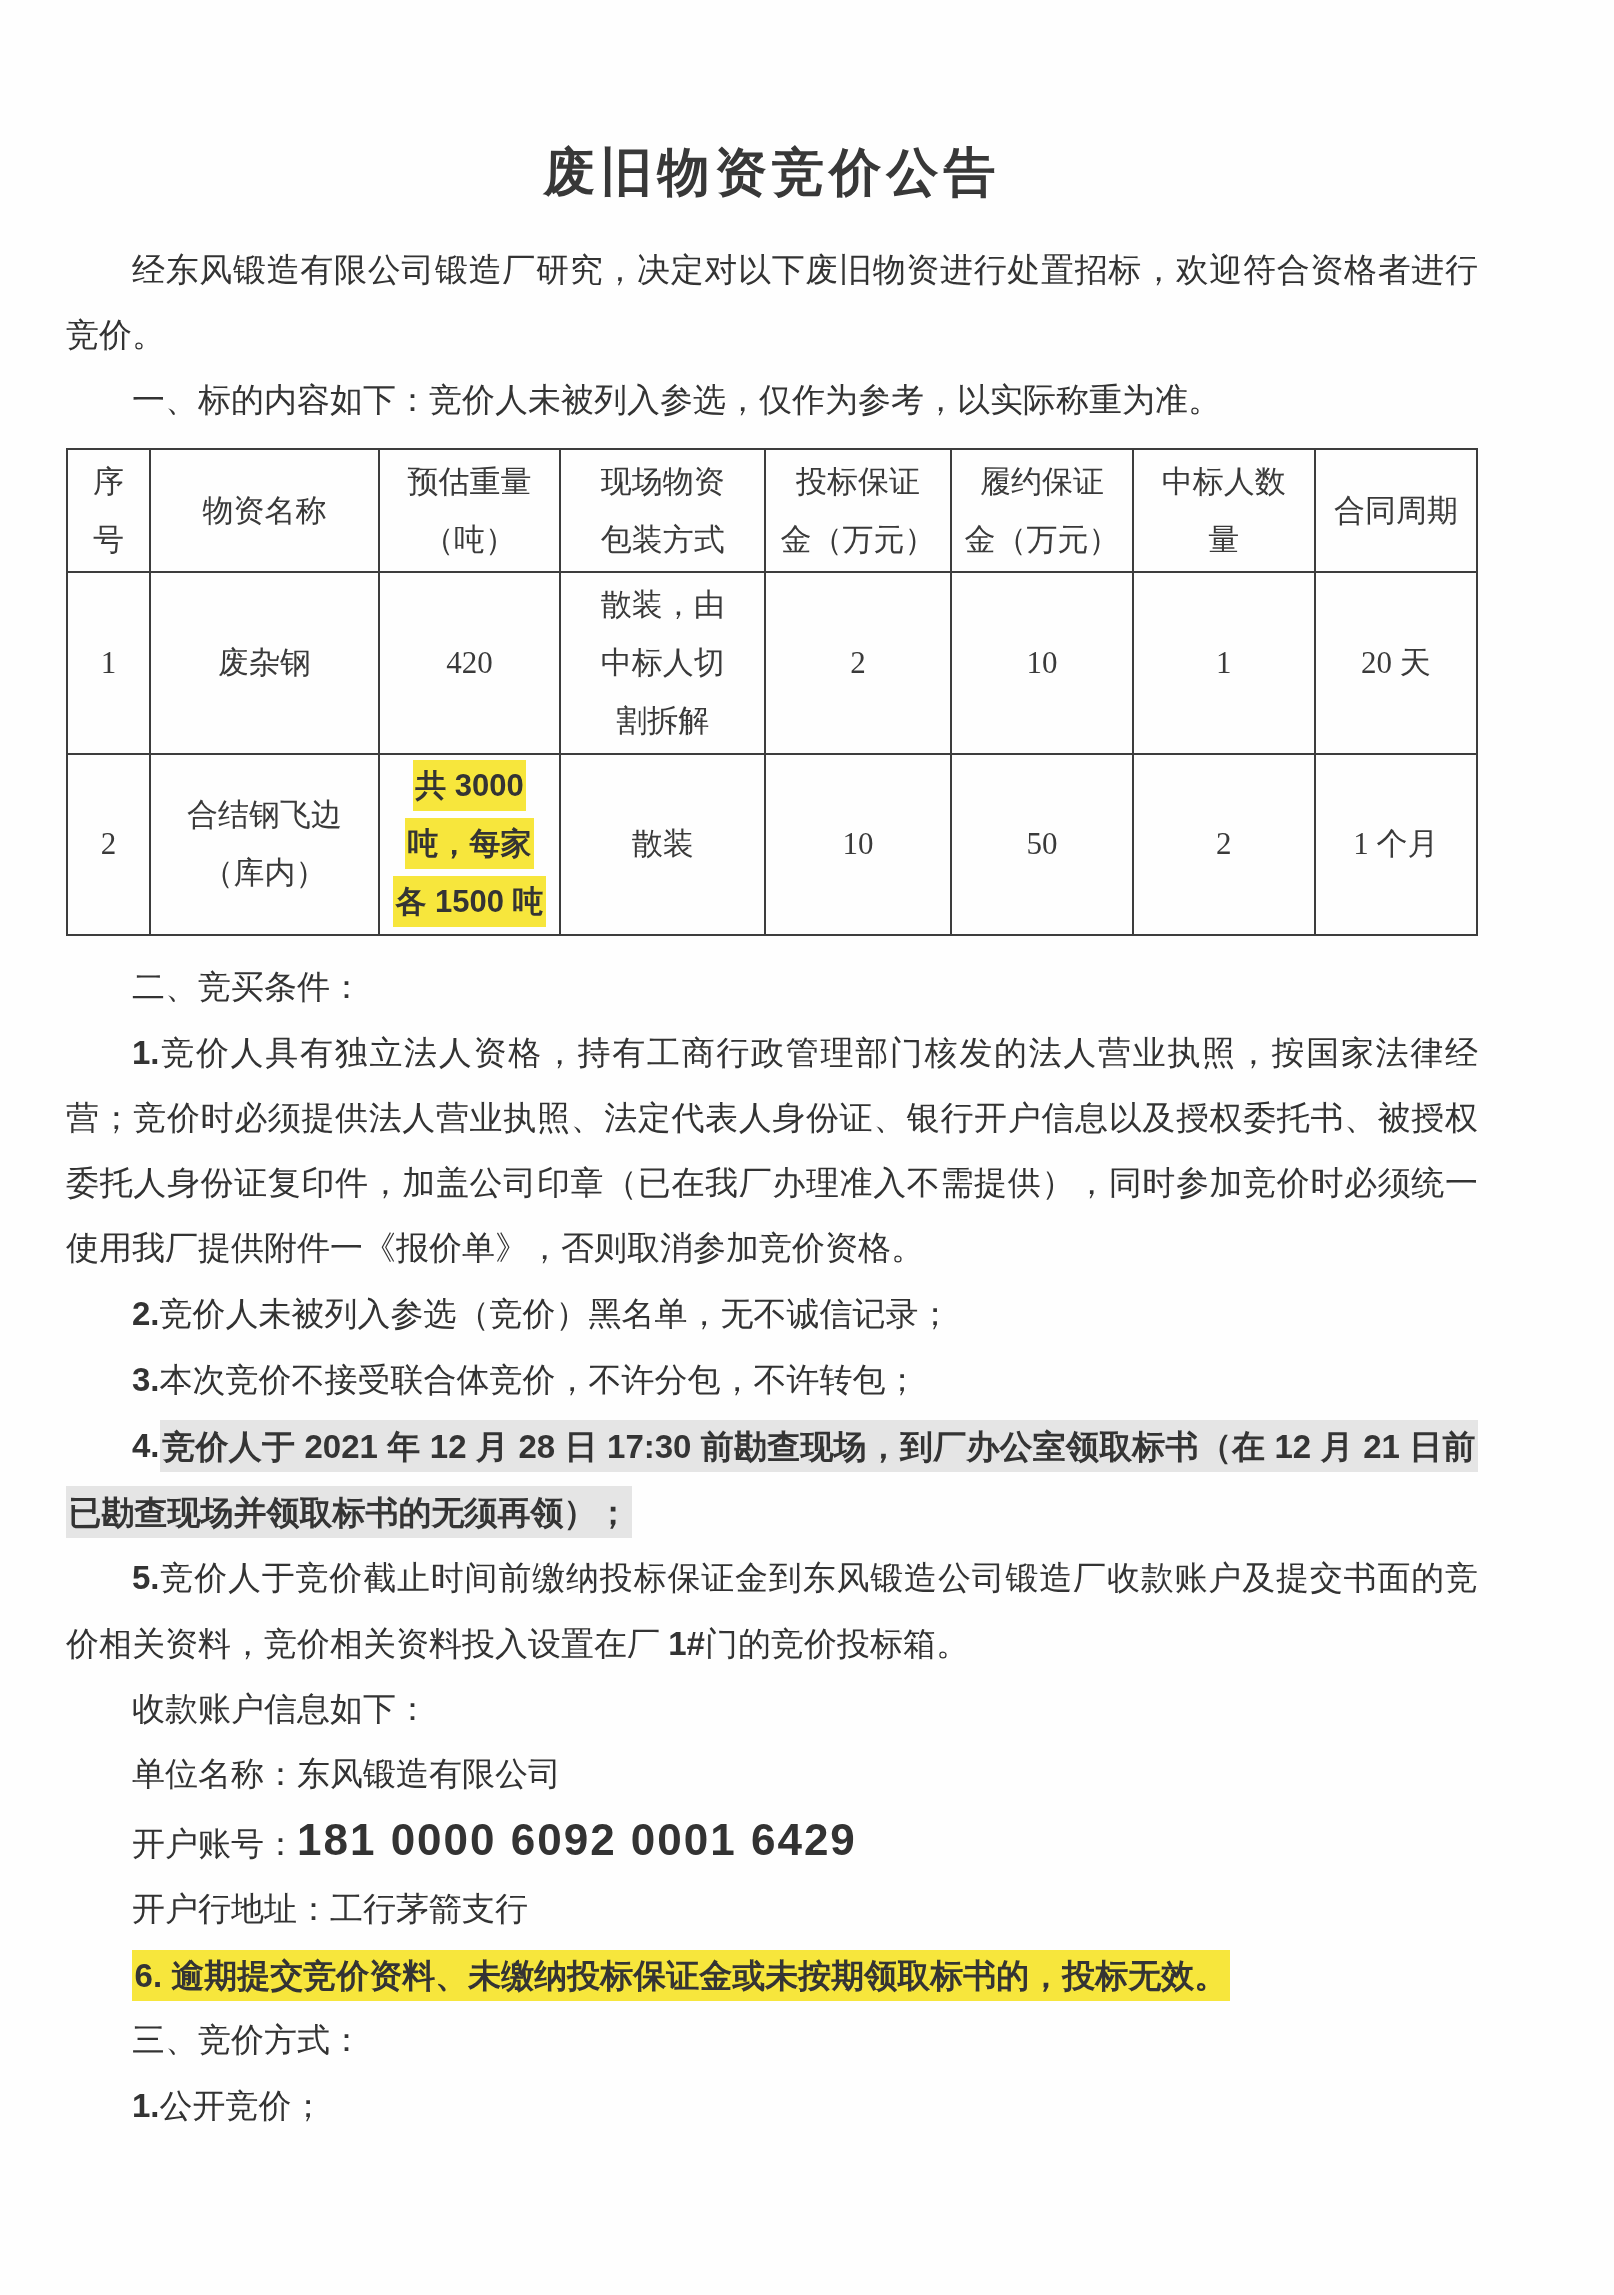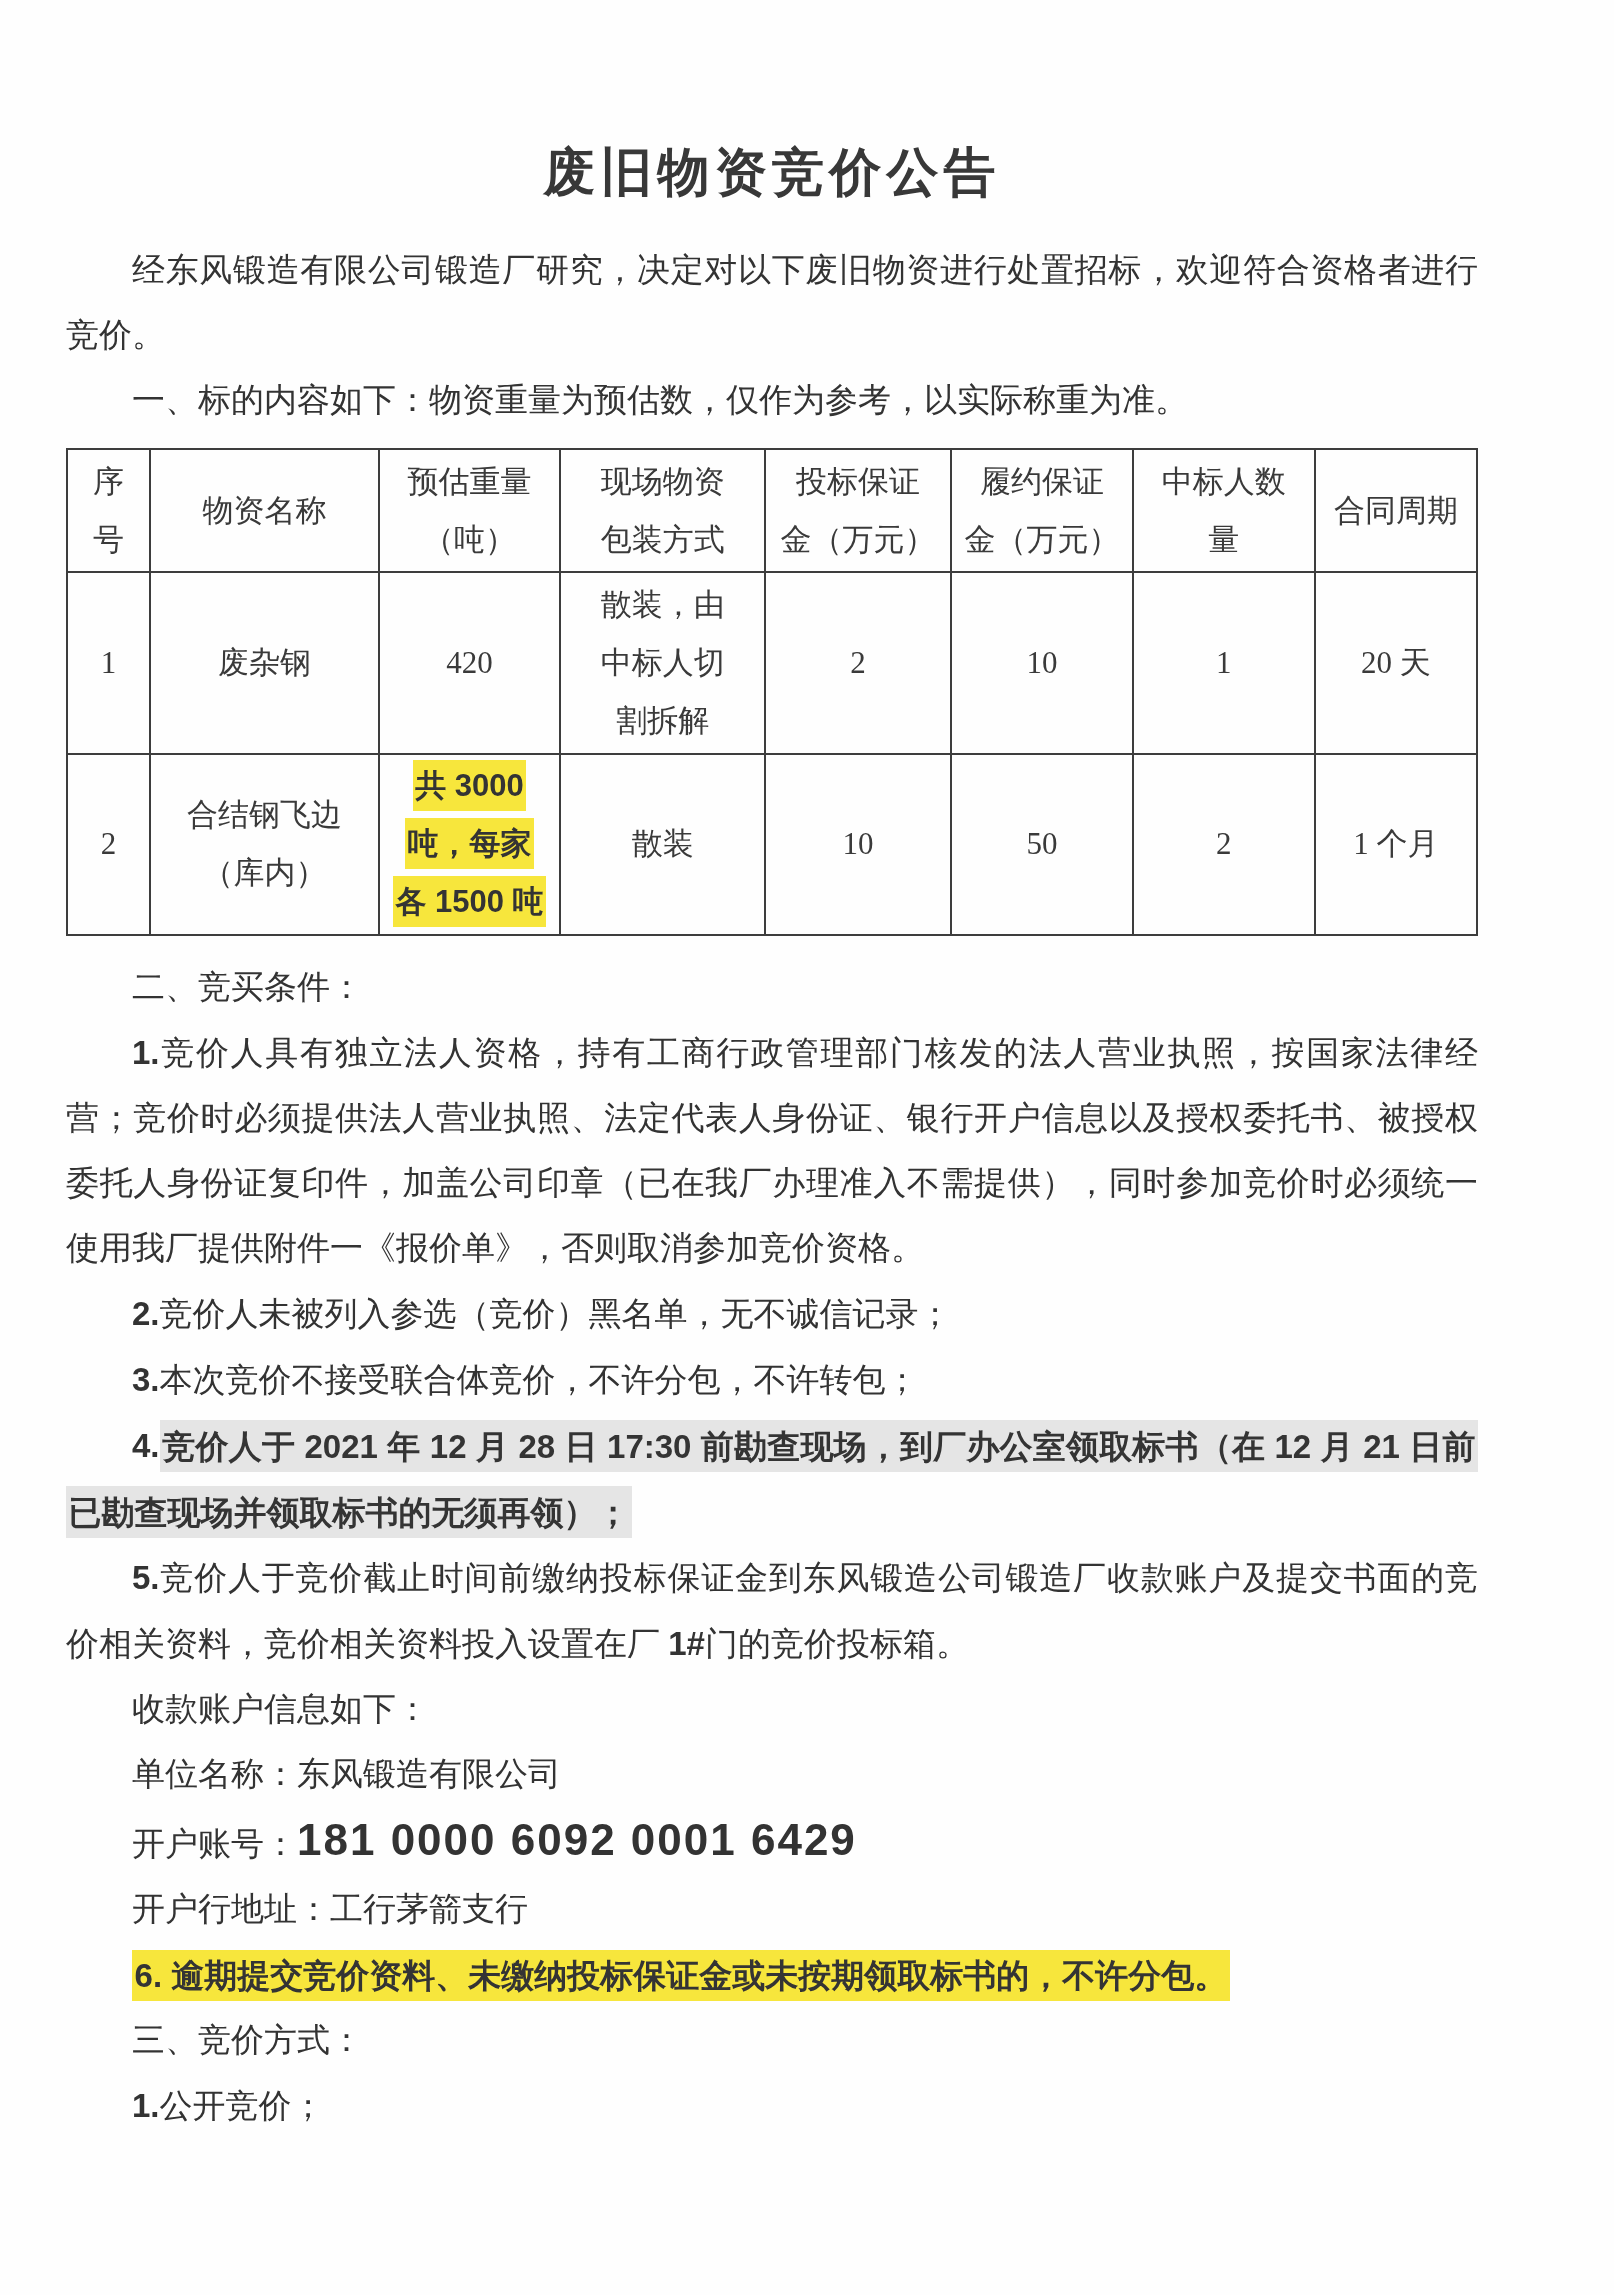--- a/index.html
+++ b/index.html
@@ -73,21 +73,21 @@
 </style>
 </head>
 <body>
 
 <div class="page">
 
   <h1 class="title">废旧物资竞价公告</h1>
 
   <p class="line indent">经东风锻造有限公司锻造厂研究，决定对以下废旧物资进行处置招标，欢迎符合资格者进行竞价。</p>
 
-  <p class="line indent">一、标的内容如下：物资重量为预估数，仅作为参考，以实际称重为准。</p>
+  <p class="line indent">一、标的内容如下：竞价人未被列入参选，仅作为参考，以实际称重为准。</p>
 
   <table class="doc-table">
     <colgroup>
       <col style="width:5.9%">
         <col style="width:16.2%">
         <col style="width:12.9%">
         <col style="width:14.5%">
       <col style="width:13.2%">
         <col style="width:12.9%">
         <col style="width:12.9%">
@@ -153,20 +153,20 @@
   <p class="line indent"><b class="num">5.</b><span>竞价人于竞价截止时间前缴纳投标保证金到东风锻造公司锻造厂收款账户及提交书面的竞价相关资料，竞价相关资料投入设置在厂 </span><b class="bold-sans">1#</b><span>门的竞价投标箱。</span></p>
 
   <p class="line indent">收款账户信息如下：</p>
 
   <p class="line indent gap-sm"><span>单位名称：</span><span>东风锻造有限公司</span></p>
 
   <p class="line indent gap-sm"><span>开户账号：</span><b class="bold-sans acct">181 0000 6092 0001 6429</b></p>
 
   <p class="line indent gap-sm"><span>开户行地址：</span><span>工行茅箭支行</span></p>
 
-  <p class="line indent gap-sm"><mark class="hl" style="background: rgb(247, 230, 60);"><b class="num">6.</b><span class="bold-sans"> 逾期提交竞价资料、未缴纳投标保证金或未按期领取标书的，不许分包。</span></mark></p>
+  <p class="line indent gap-sm"><mark class="hl" style="background: rgb(247, 230, 60);"><b class="num">6.</b><span class="bold-sans"> 逾期提交竞价资料、未缴纳投标保证金或未按期领取标书的，投标无效。</span></mark></p>
 
   <p class="line indent">三、竞价方式：</p>
 
   <p class="line indent"><b class="num">1.</b><span>公开竞价；</span></p>
 
 </div>
 
 
 </body></html>

